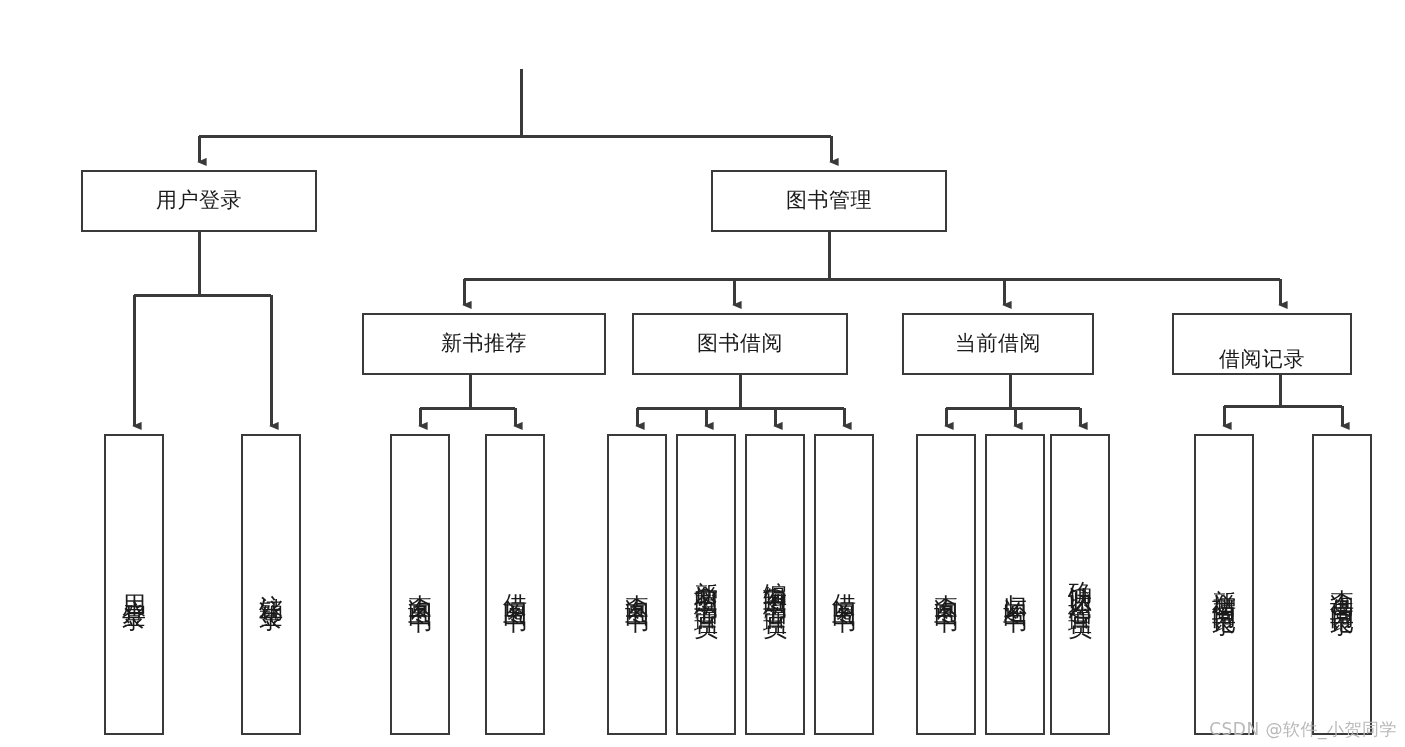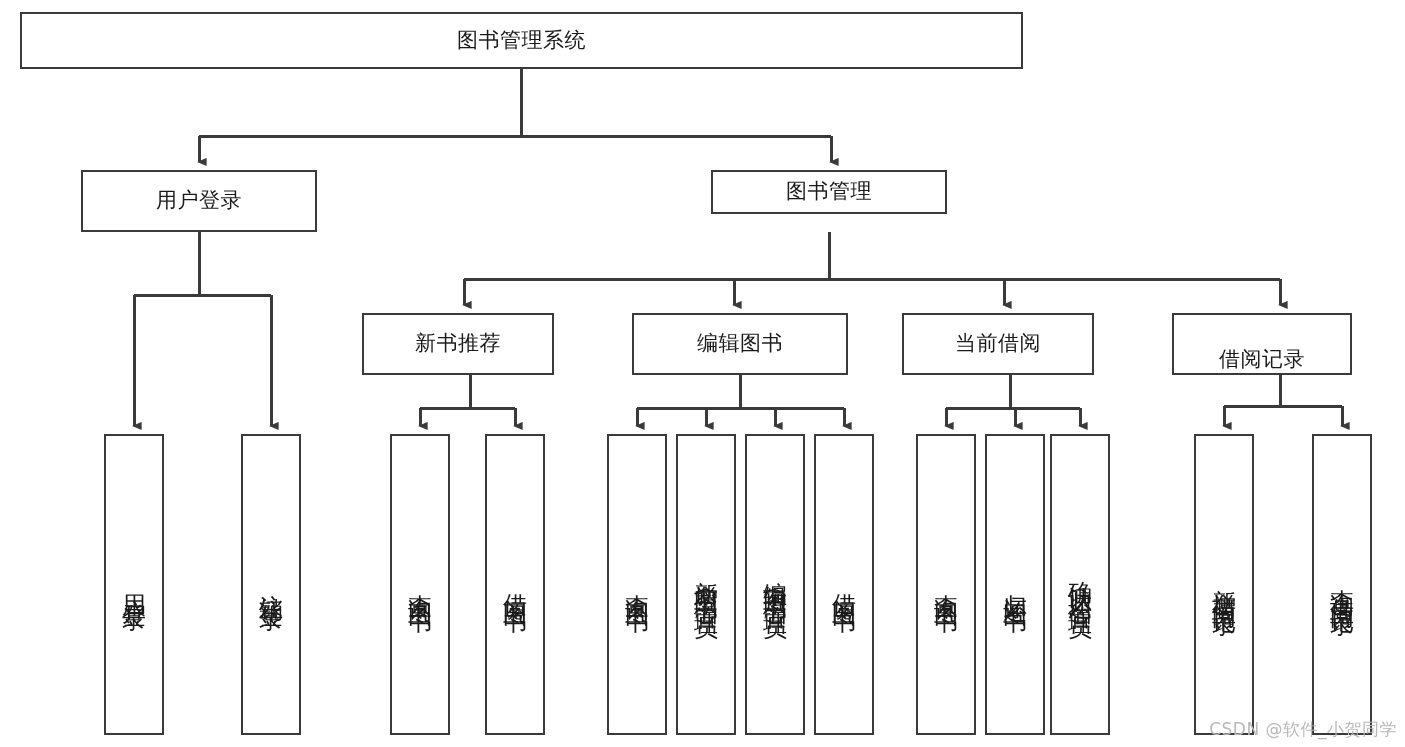--- a/index.html
+++ b/index.html
@@ -118,36 +118,33 @@
       <path d="M1015,408 L1015,426" marker-end="url(#arrow)"></path>
       <path d="M1080,408 L1080,426" marker-end="url(#arrow)"></path>
 
       <path d="M1280,375 L1280,406"></path>
       <path d="M1224,406 L1342,406"></path>
       <path d="M1224,406 L1224,426" marker-end="url(#arrow)"></path>
       <path d="M1342,406 L1342,426" marker-end="url(#arrow)"></path>
     </g>
   </svg>
 
-  <div class="node horiz" style="left: 20px; top: 12px; width: 1003px; height: 57px; border-color: rgb(58, 58, 58); background: rgb(255, 255, 255); color: rgb(26, 26, 26);">
-    <span class="label">图书管理系统</span>
-  </div>
 
   <div class="node horiz" style="left: 81px; top: 170px; width: 236px; height: 62px; border-color: rgb(58, 58, 58); background: rgb(255, 255, 255); color: rgb(26, 26, 26);">
     <span class="label">用户登录</span>
   </div>
-  <div class="node horiz" style="left: 711px; top: 170px; width: 236px; height: 44px; border-color: rgb(58, 58, 58); background: rgb(255, 255, 255); color: rgb(26, 26, 26);">
+  <div class="node horiz" style="left: 711px; top: 170px; width: 236px; height: 62px; border-color: rgb(58, 58, 58); background: rgb(255, 255, 255); color: rgb(26, 26, 26);">
     <span class="label">图书管理</span>
   </div>
 
-  <div class="node horiz" style="left: 362px; top: 313px; width: 192px; height: 62px; border-color: rgb(58, 58, 58); background: rgb(255, 255, 255); color: rgb(26, 26, 26);">
+  <div class="node horiz" style="left: 362px; top: 313px; width: 244px; height: 62px; border-color: rgb(58, 58, 58); background: rgb(255, 255, 255); color: rgb(26, 26, 26);">
     <span class="label">新书推荐</span>
   </div>
   <div class="node horiz" style="left: 632px; top: 313px; width: 216px; height: 62px; border-color: rgb(58, 58, 58); background: rgb(255, 255, 255); color: rgb(26, 26, 26);">
-    <span class="label">编辑图书</span>
+    <span class="label">图书借阅</span>
   </div>
   <div class="node horiz" style="left: 902px; top: 313px; width: 192px; height: 62px; border-color: rgb(58, 58, 58); background: rgb(255, 255, 255); color: rgb(26, 26, 26);">
     <span class="label">当前借阅</span>
   </div>
   <div class="node horiz" style="left: 1172px; top: 313px; width: 180px; height: 62px; border-color: rgb(58, 58, 58); background: rgb(255, 255, 255); color: rgb(26, 26, 26); align-items: flex-end;">
     <span class="label">借阅记录</span>
   </div>
 
   <div class="node vert" style="left: 104px; top: 434px; width: 60px; height: 301px; border-color: rgb(58, 58, 58); background: rgb(255, 255, 255); color: rgb(26, 26, 26);">
     <span class="label">用户登录</span>

